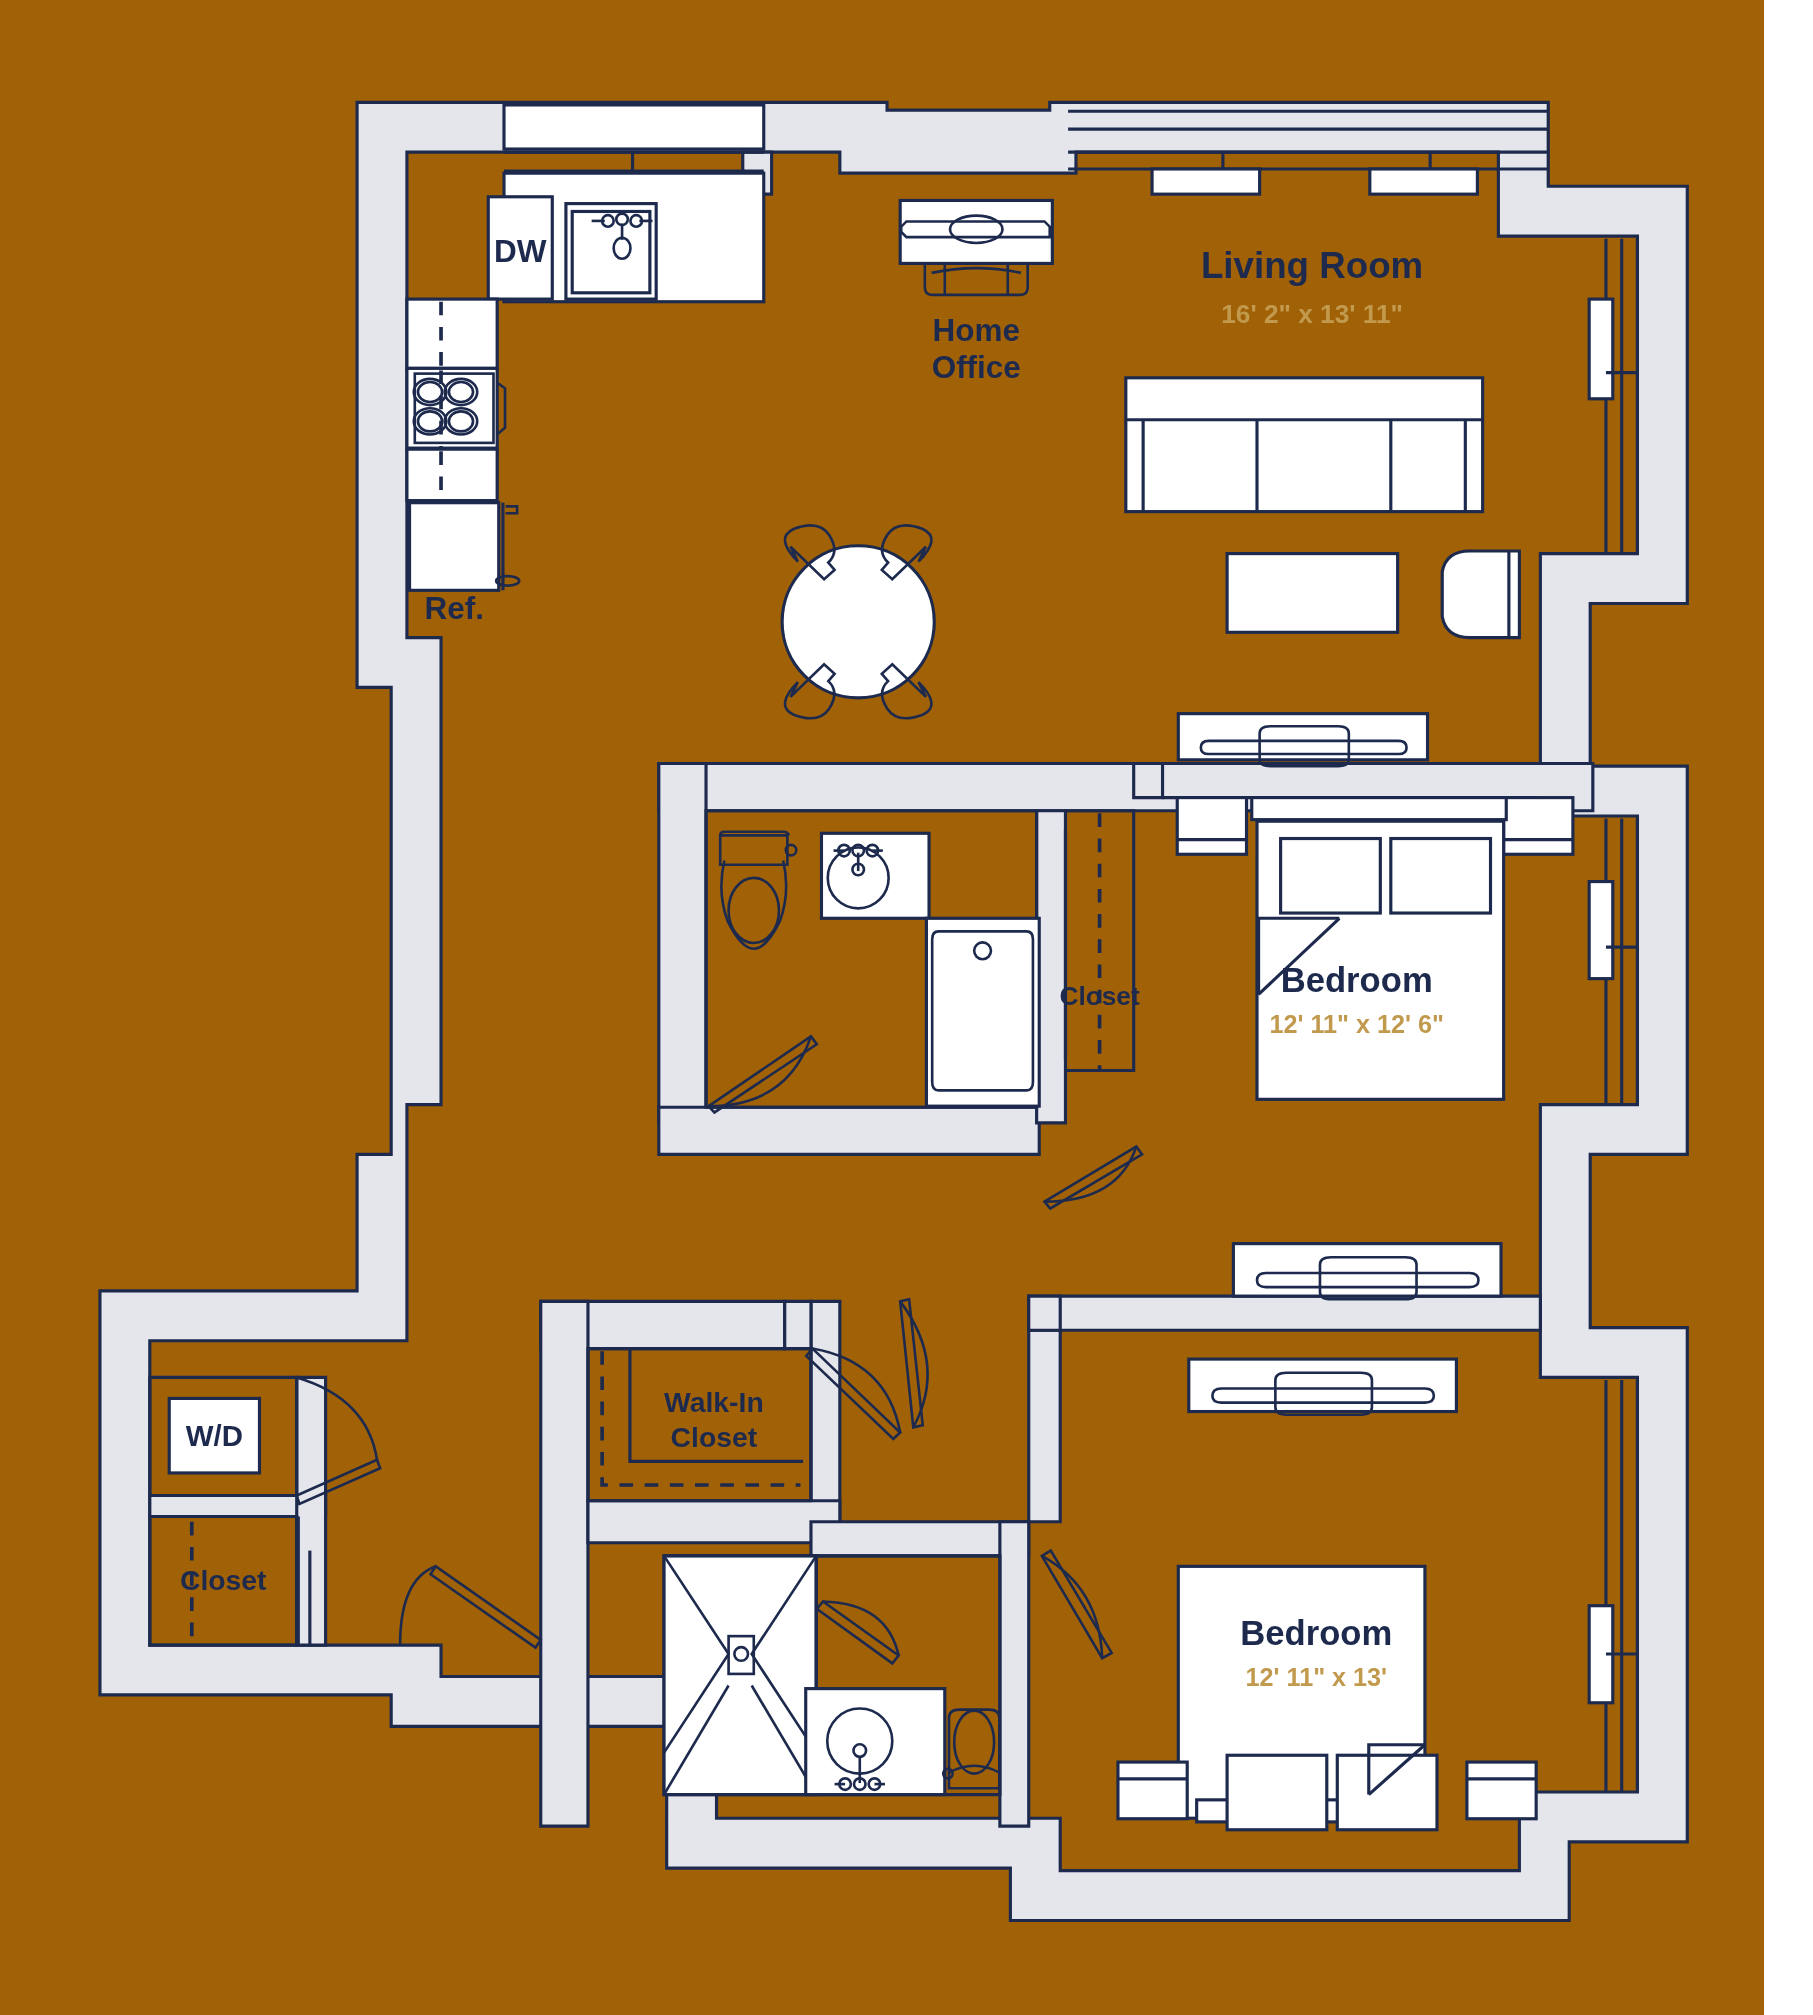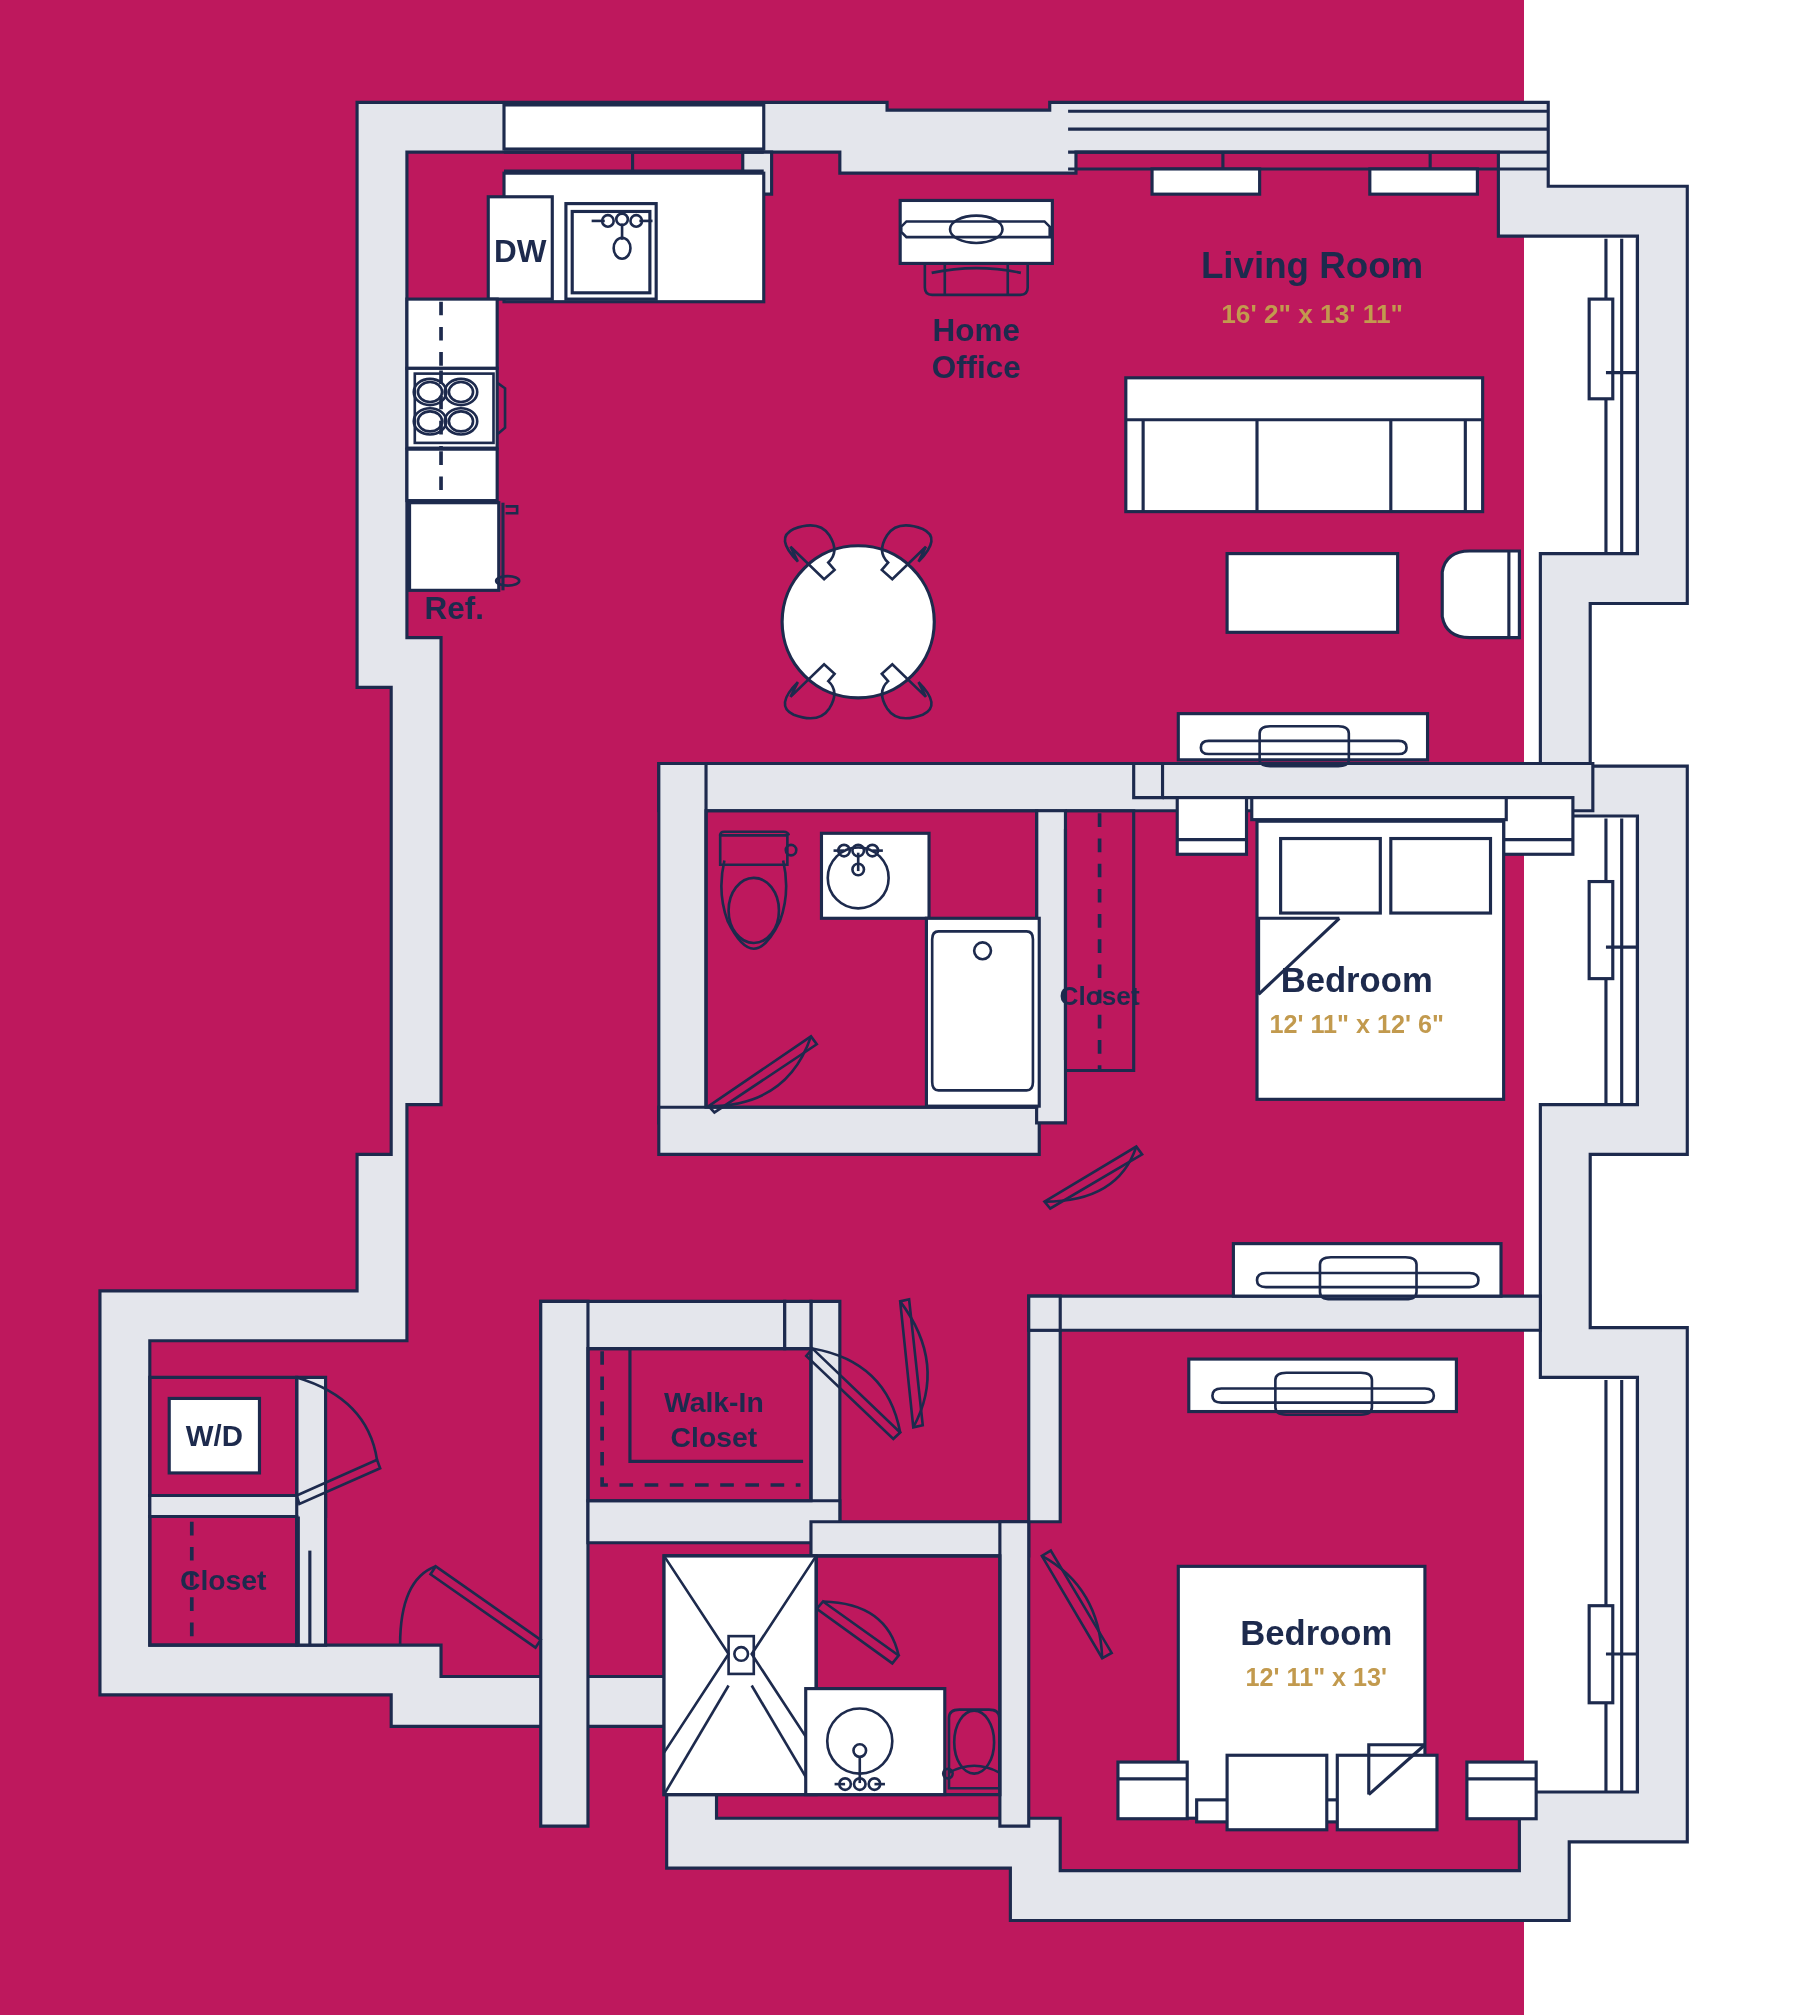--- a/index.html
+++ b/index.html
@@ -1,21 +1,21 @@
 <!DOCTYPE html>
 <html style="font-size:8.4px"><head>
 <meta charset="utf-8">
 <style>
   html,body{margin:0;padding:0;background:#ffffff;}
   body{
     width:1814px;height:2015px;
     font-family:"Liberation Sans", sans-serif;
     overflow:hidden;
   }
-  #plan-root{position:relative;width:1524px;height:2015px;background:#be185d;}
+  #plan-root{position:relative;width:1764px;height:2015px;background:#a16207;}
   svg#floorplan{display:block;width:1814px;height:2015px;}
 
   .wall-fill{fill:#e4e6ec;stroke:#1d2a4d;stroke-width:6;}
   .thin{fill:none;stroke:#1d2a4d;stroke-width:6;}
   .thin-fill{fill:#ffffff;stroke:#1d2a4d;stroke-width:6;}
   .thinner{fill:none;stroke:#1d2a4d;stroke-width:5;}
   .dash{fill:none;stroke:#1d2a4d;stroke-width:7;stroke-dasharray:26 22;}
   .door{fill:none;stroke:#1d2a4d;stroke-width:5;}
 
   .label-room{

